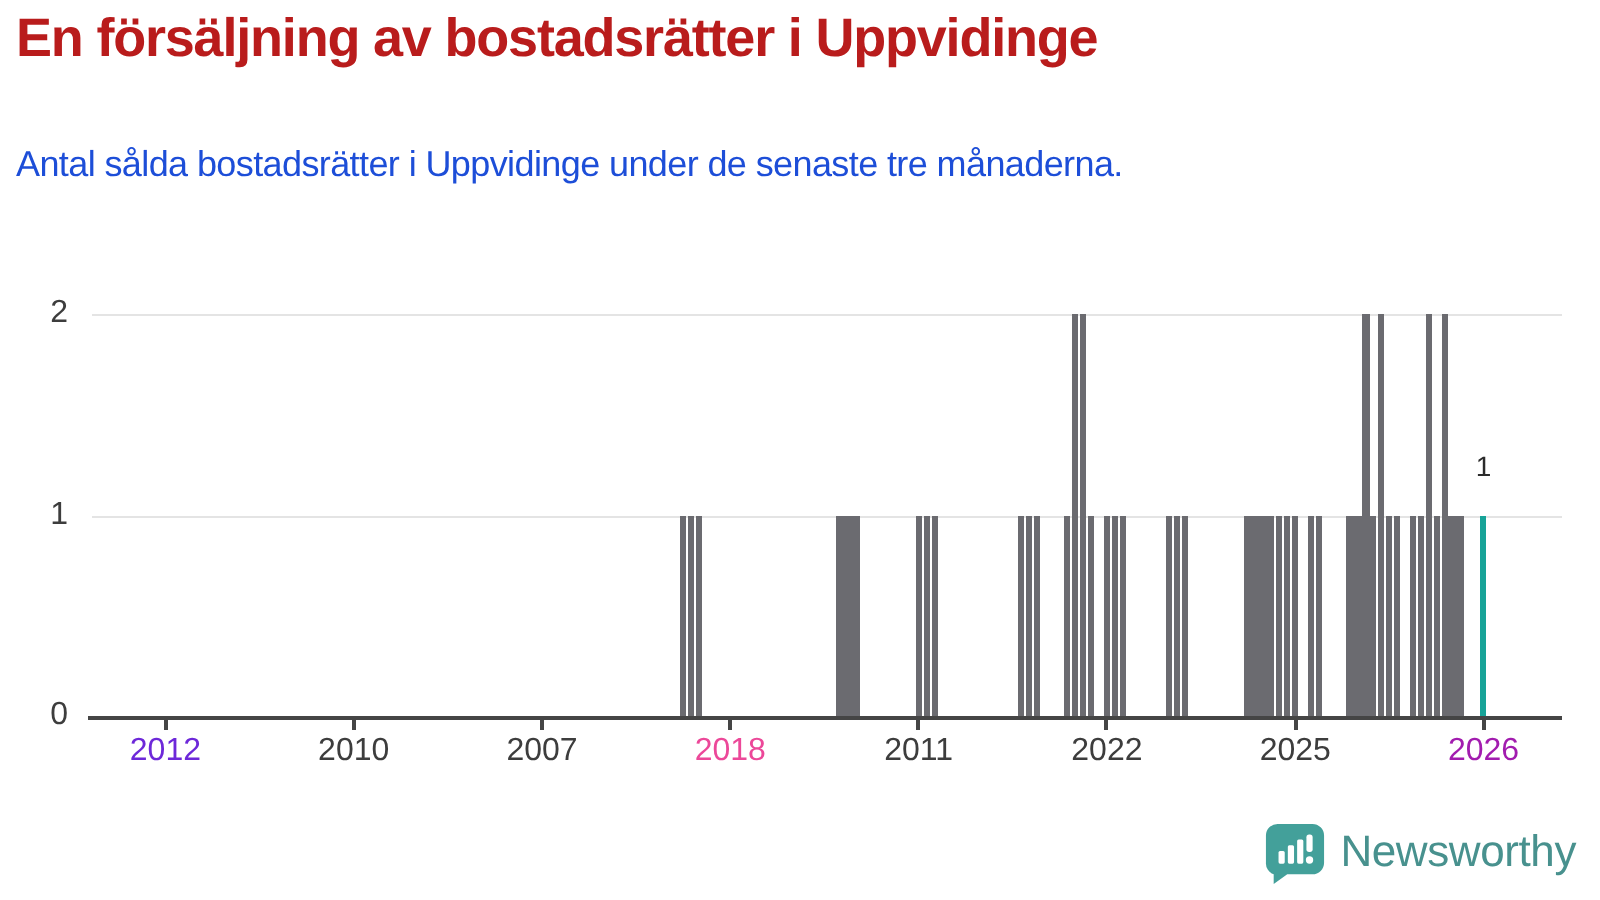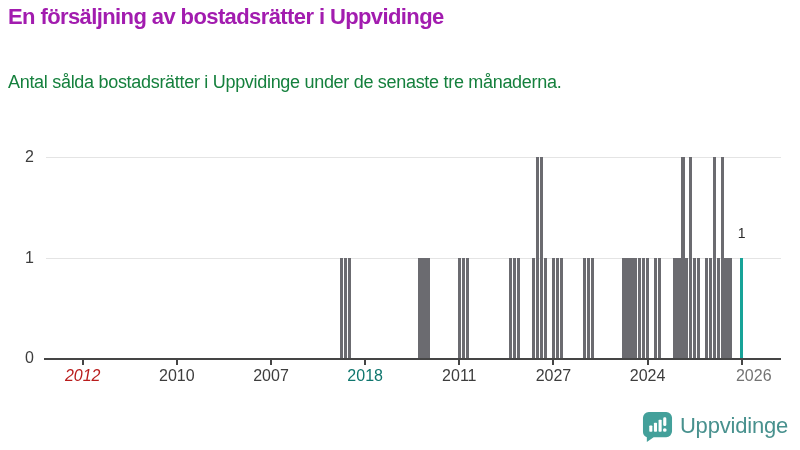--- a/index.html
+++ b/index.html
@@ -3,25 +3,25 @@
 <meta charset="utf-8">
 <style>
   html,body{margin:0;padding:0;}
   body{
     width:800px;height:450px;position:relative;background:#ffffff;
     font-family:"Liberation Sans","DejaVu Sans",sans-serif;overflow:hidden;
   }
   .abs{position:absolute;}
   #title{
     left:8px;top:4px;width:780px;
-    font-size:22px;font-weight:bold;color:#a21caf;letter-spacing:-0.6px;
+    font-size:27px;font-weight:bold;color:#b91c1c;letter-spacing:-0.6px;
   }
   #subtitle{
     left:8px;top:72px;width:780px;
-    font-size:18px;color:#15803d;letter-spacing:-0.3px;
+    font-size:18px;color:#1d4ed8;letter-spacing:-0.3px;
   }
   #chart{left:0;top:120px;width:800px;height:290px;}
   .gridline{position:absolute;height:1px;background:#e4e4e4;}
   .axisline{position:absolute;height:2px;background:#454545;}
   .ytick-label{position:absolute;width:26px;text-align:right;font-size:16px;color:#3d3d3d;}
   .xtick{position:absolute;width:2px;height:5px;background:#454545;}
   .xtick-label{position:absolute;width:44px;text-align:center;font-size:16px;color:#3d3d3d;}
   .bar{position:absolute;background:#6b6b70;}
   .bar.highlight{background:#17a398;}
   .point-label{position:absolute;width:16px;text-align:center;font-size:14px;color:#2b2b2b;}
@@ -85,42 +85,42 @@
     <div class="bar" style="left: 708.78px; top: 137.7px; width: 3.2px; height: 100.3px; background: rgb(107, 107, 112);"></div>
     <div class="bar" style="left: 712.703px; top: 37.4px; width: 3.2px; height: 200.6px; background: rgb(107, 107, 112);"></div>
     <div class="bar" style="left: 716.626px; top: 137.7px; width: 3.2px; height: 100.3px; background: rgb(107, 107, 112);"></div>
     <div class="bar" style="left: 720.549px; top: 37.4px; width: 3.2px; height: 200.6px; background: rgb(107, 107, 112);"></div>
     <div class="bar" style="left: 724.472px; top: 137.7px; width: 3.2px; height: 100.3px; background: rgb(107, 107, 112);"></div>
     <div class="bar" style="left: 728.395px; top: 137.7px; width: 3.2px; height: 100.3px; background: rgb(107, 107, 112);"></div>
     <div class="bar highlight" style="left: 740.164px; top: 137.7px; width: 3.2px; height: 100.3px; background: rgb(23, 163, 152);"></div>
     <div class="point-label" style="left: 733.764px; top: 104.7px;">1</div>
     <div class="axisline" style="left: 44px; top: 238px; width: 737px; background: rgb(69, 69, 69);"></div>
     <div class="xtick" style="left: 81.7px; top: 240px; background: rgb(69, 69, 69);"></div>
-    <div class="xtick-label" style="left: 60.7px; top: 247px; color: #b91c1c; font-style: italic;">2012</div>
+    <div class="xtick-label" style="left: 60.7px; top: 247px; color: #6d28d9;">2012</div>
     <div class="xtick" style="left: 175.852px; top: 240px; background: rgb(69, 69, 69);"></div>
     <div class="xtick-label" style="left: 154.852px; top: 247px; color: rgb(61, 61, 61);">2010</div>
     <div class="xtick" style="left: 270.004px; top: 240px; background: rgb(69, 69, 69);"></div>
     <div class="xtick-label" style="left: 249.004px; top: 247px; color: rgb(61, 61, 61);">2007</div>
     <div class="xtick" style="left: 364.156px; top: 240px; background: rgb(69, 69, 69);"></div>
-    <div class="xtick-label" style="left: 343.156px; top: 247px; color: #0f766e;">2018</div>
+    <div class="xtick-label" style="left: 343.156px; top: 247px; color: #ec4899;">2018</div>
     <div class="xtick" style="left: 458.308px; top: 240px; background: rgb(69, 69, 69);"></div>
     <div class="xtick-label" style="left: 437.308px; top: 247px; color: rgb(61, 61, 61);">2011</div>
     <div class="xtick" style="left: 552.46px; top: 240px; background: rgb(69, 69, 69);"></div>
-    <div class="xtick-label" style="left: 531.46px; top: 247px; color: rgb(61, 61, 61);">2027</div>
+    <div class="xtick-label" style="left: 531.46px; top: 247px; color: rgb(61, 61, 61);">2022</div>
     <div class="xtick" style="left: 646.612px; top: 240px; background: rgb(69, 69, 69);"></div>
-    <div class="xtick-label" style="left: 625.612px; top: 247px; color: rgb(61, 61, 61);">2024</div>
+    <div class="xtick-label" style="left: 625.612px; top: 247px; color: rgb(61, 61, 61);">2025</div>
     <div class="xtick" style="left: 740.764px; top: 240px; background: rgb(69, 69, 69);"></div>
-    <div class="xtick-label" style="left: 719.764px; top: 247px; color: #737373; margin-left: 12px;">2026</div>
+    <div class="xtick-label" style="left: 719.764px; top: 247px; color: #a21caf;">2026</div>
   </div>
 
 <div class="abs" id="logo">
   <span style="display:inline-flex;">
     <svg width="31" height="31" viewBox="0 0 32 32" aria-hidden="true">
       <path d="M7 1 h18 a6 6 0 0 1 6 6 v14 a6 6 0 0 1 -6 6 h-13 l-7 5 v-5 a6 6 0 0 1 -4 -6 v-14 a6 6 0 0 1 6 -6 z" fill="#43a09a"></path>
       <rect x="7.5" y="15" width="3.2" height="6.5" rx="0.8" fill="#ffffff"></rect>
       <rect x="12.3" y="12" width="3.2" height="9.5" rx="0.8" fill="#ffffff"></rect>
       <rect x="17.1" y="9" width="3.2" height="12.5" rx="0.8" fill="#ffffff"></rect>
       <rect x="21.9" y="6.5" width="3.2" height="9" rx="1.4" fill="#ffffff"></rect>
       <circle cx="23.5" cy="19.6" r="1.9" fill="#ffffff"></circle>
     </svg>
   </span>
-  <span id="logo-text">Uppvidinge</span>
+  <span id="logo-text">Newsworthy</span>
 </div>
 
 </body></html>

